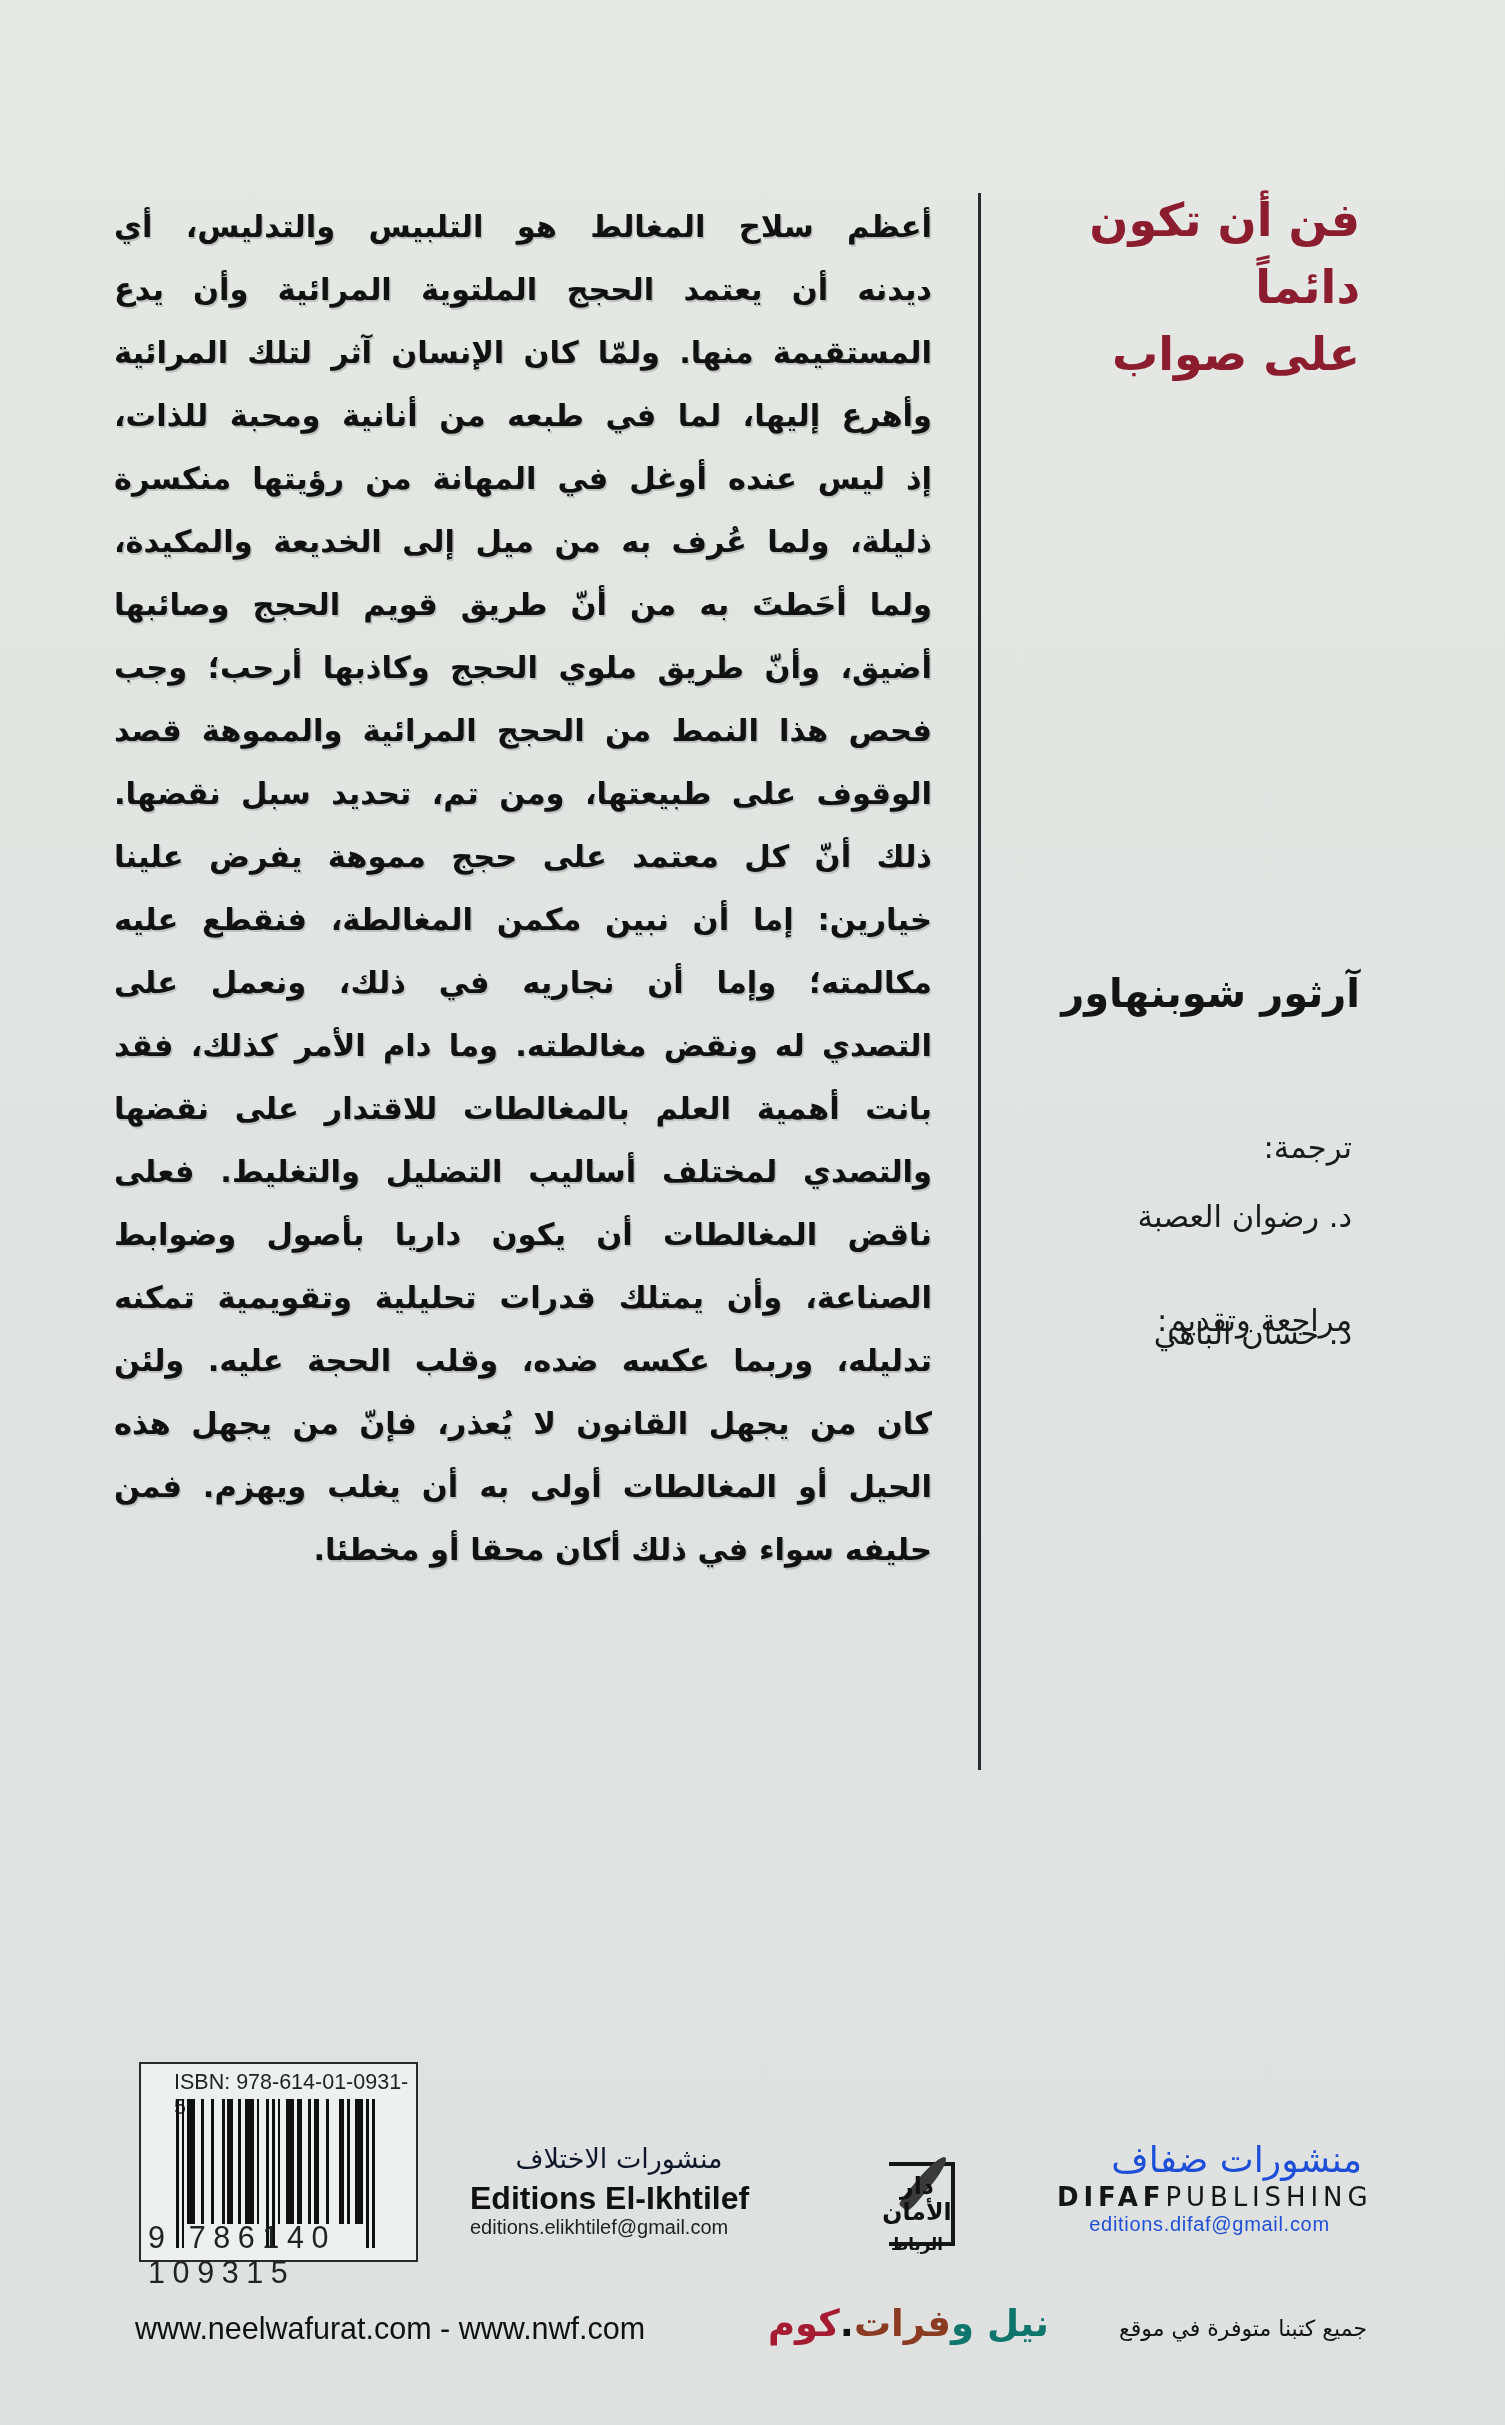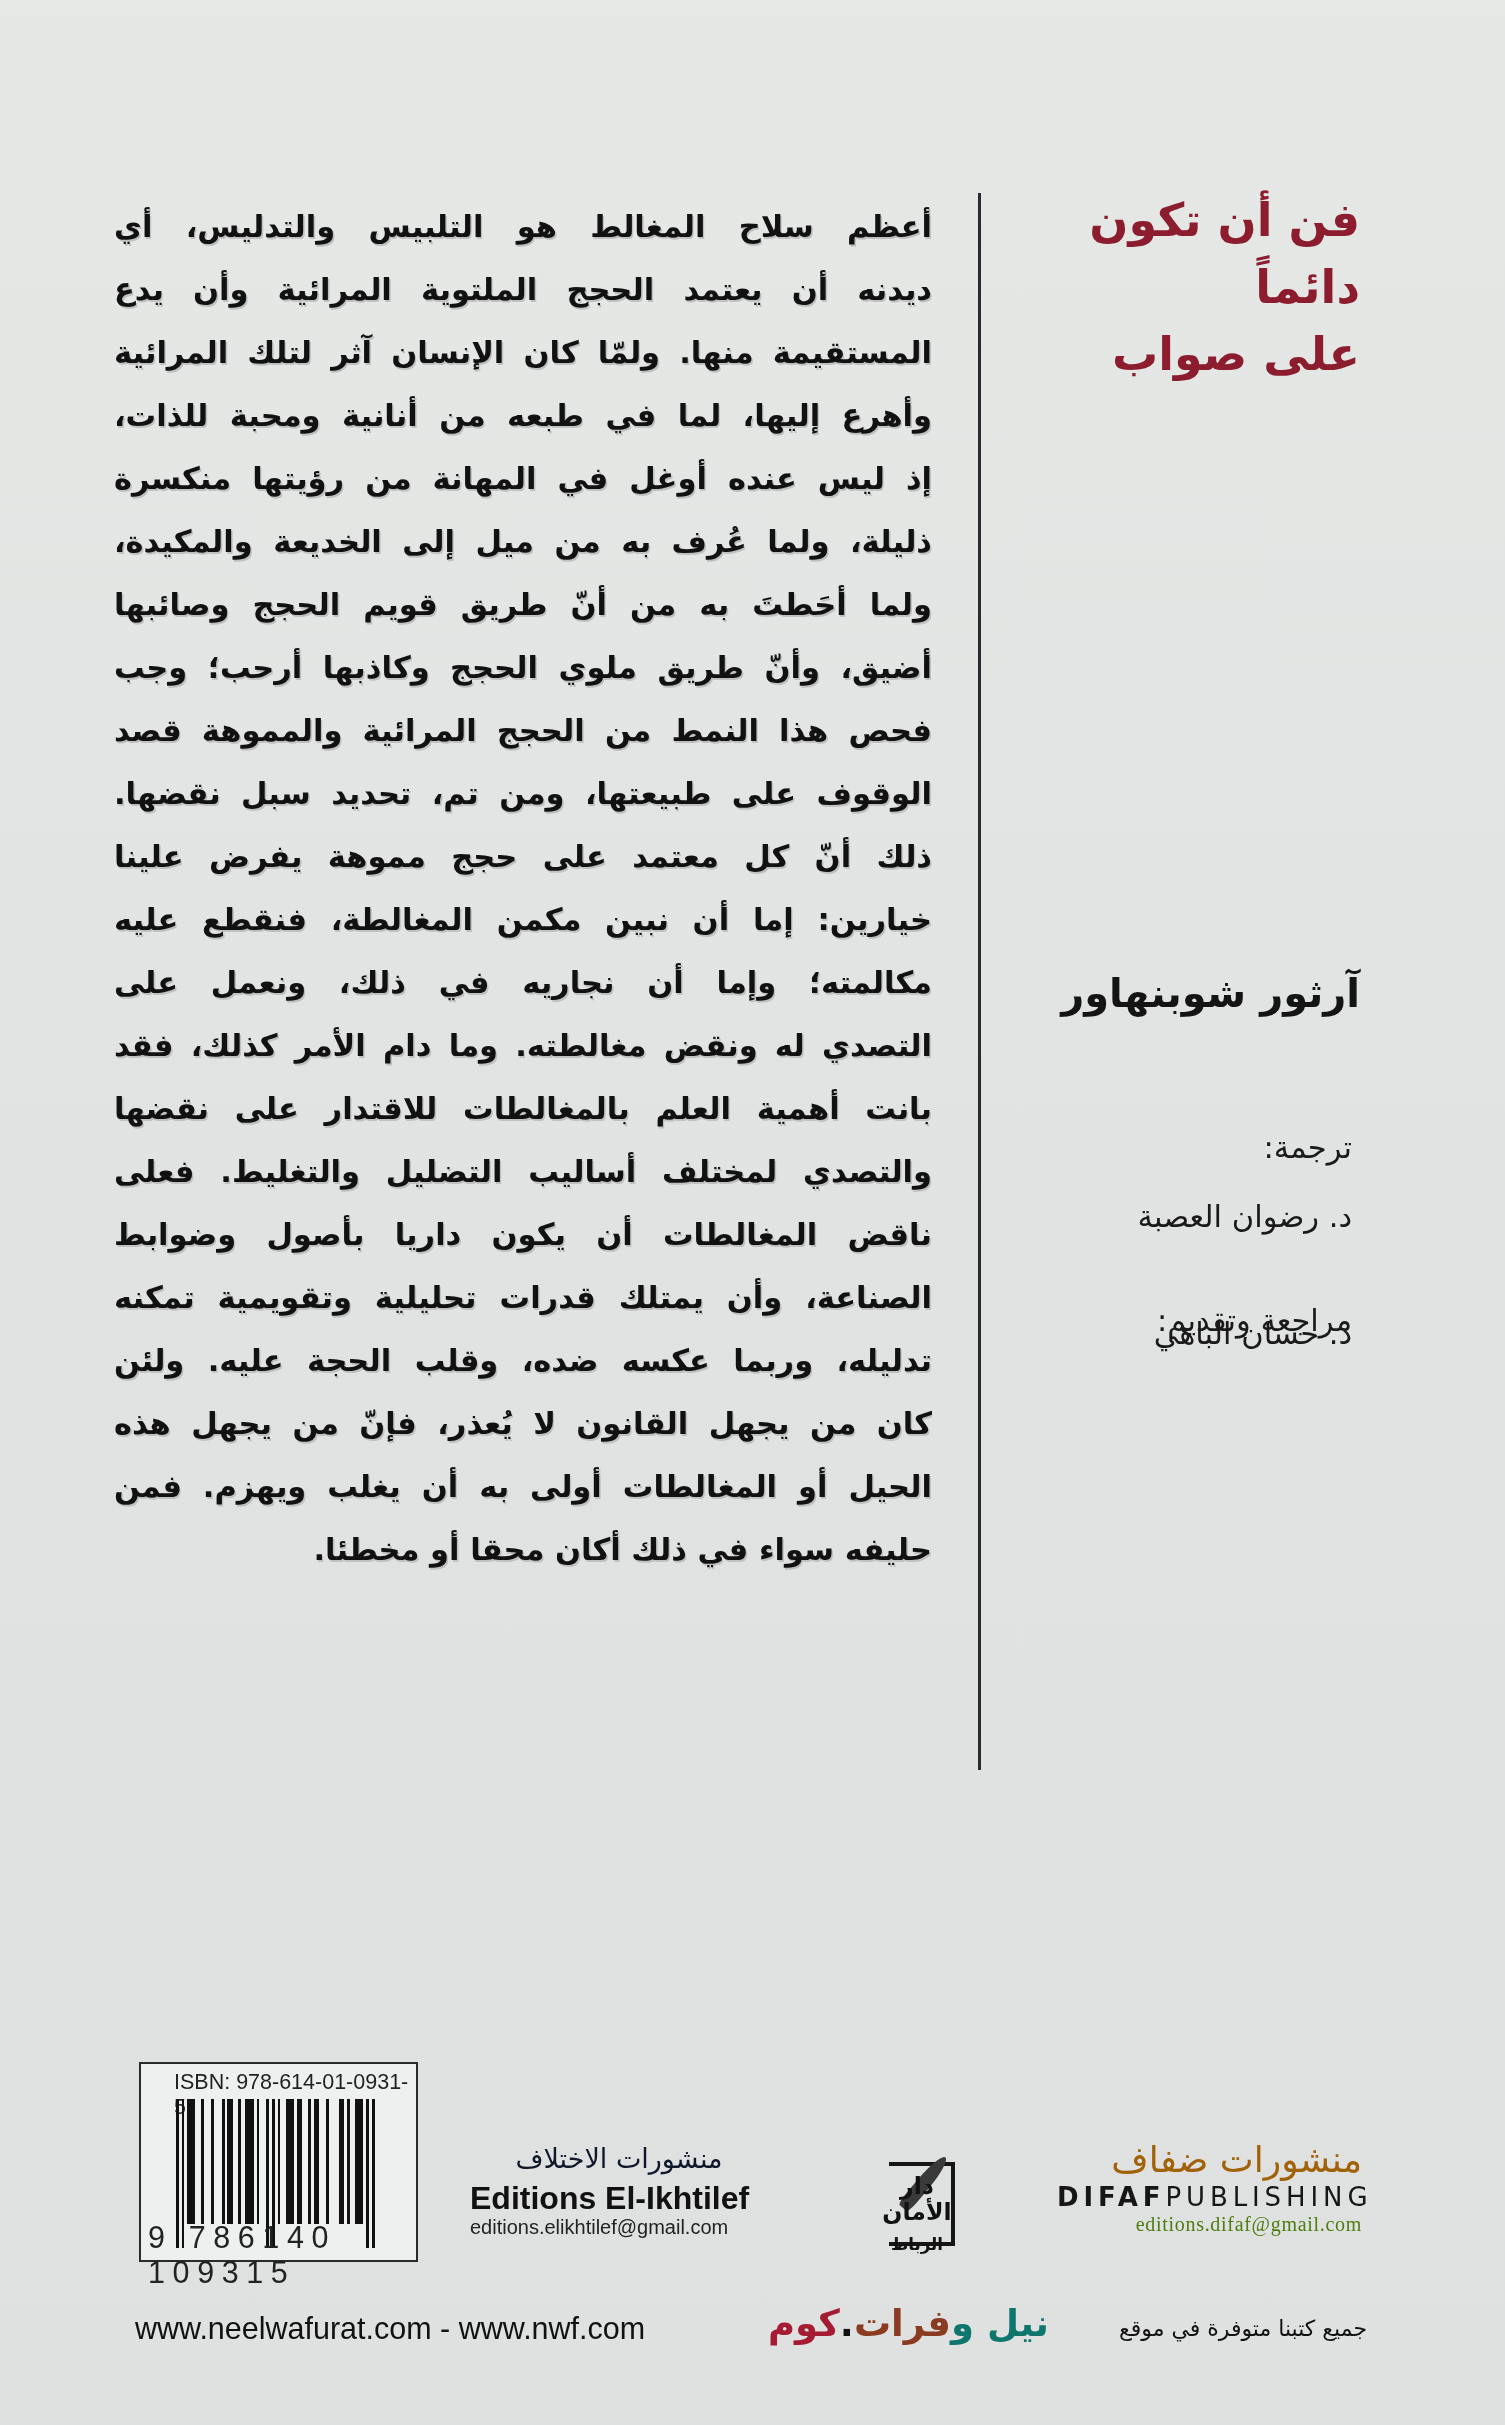--- a/index.html
+++ b/index.html
@@ -114,30 +114,30 @@
     }
     .quill {
       position: absolute; left: 38px; top: 3.5px; width: 14px; height: 66px;
       background: #3a3a3a; border-radius: 50% 50% 20% 20%;
       transform: rotate(40deg); transform-origin: bottom center;
     }
 
     .pub-difaf { left: 1057px; top: 2138px; width: 305px; }
     .pub-difaf .ar-name {
       direction: rtl; font-family: "DejaVu Sans", sans-serif;
-      font-size: 36px; color: #a16207; line-height: 43px; text-align: right;
+      font-size: 36px; color: #1d4ed8; line-height: 43px; text-align: right;
     }
     .pub-difaf .en-name {
       font-family: "DejaVu Sans", sans-serif; font-size: 26px;
       letter-spacing: 4.9px; color: #161616; line-height: 32px; text-align: right;
     }
     .pub-difaf .en-name b { font-weight: bold; }
     .pub-difaf .email {
-      font-family: Liberation Serif, serif; font-size: 20px; color: #4d7c0f;
-      letter-spacing: 0.7px; text-align: right;
+      font-family: Liberation Sans, sans-serif; font-size: 20px; color: #1d4ed8;
+      letter-spacing: 0.7px; text-align: center;
     }
 
     
     .footer-urls {
       position: absolute; left: 135px; top: 2311px;
       font-family: "Liberation Sans", sans-serif; font-size: 30.5px; color: #111;
     }
     .footer-brand {
       position: absolute; left: 768px; top: 2299px;
       direction: rtl; font-family: "DejaVu Sans", sans-serif; font-weight: bold;

